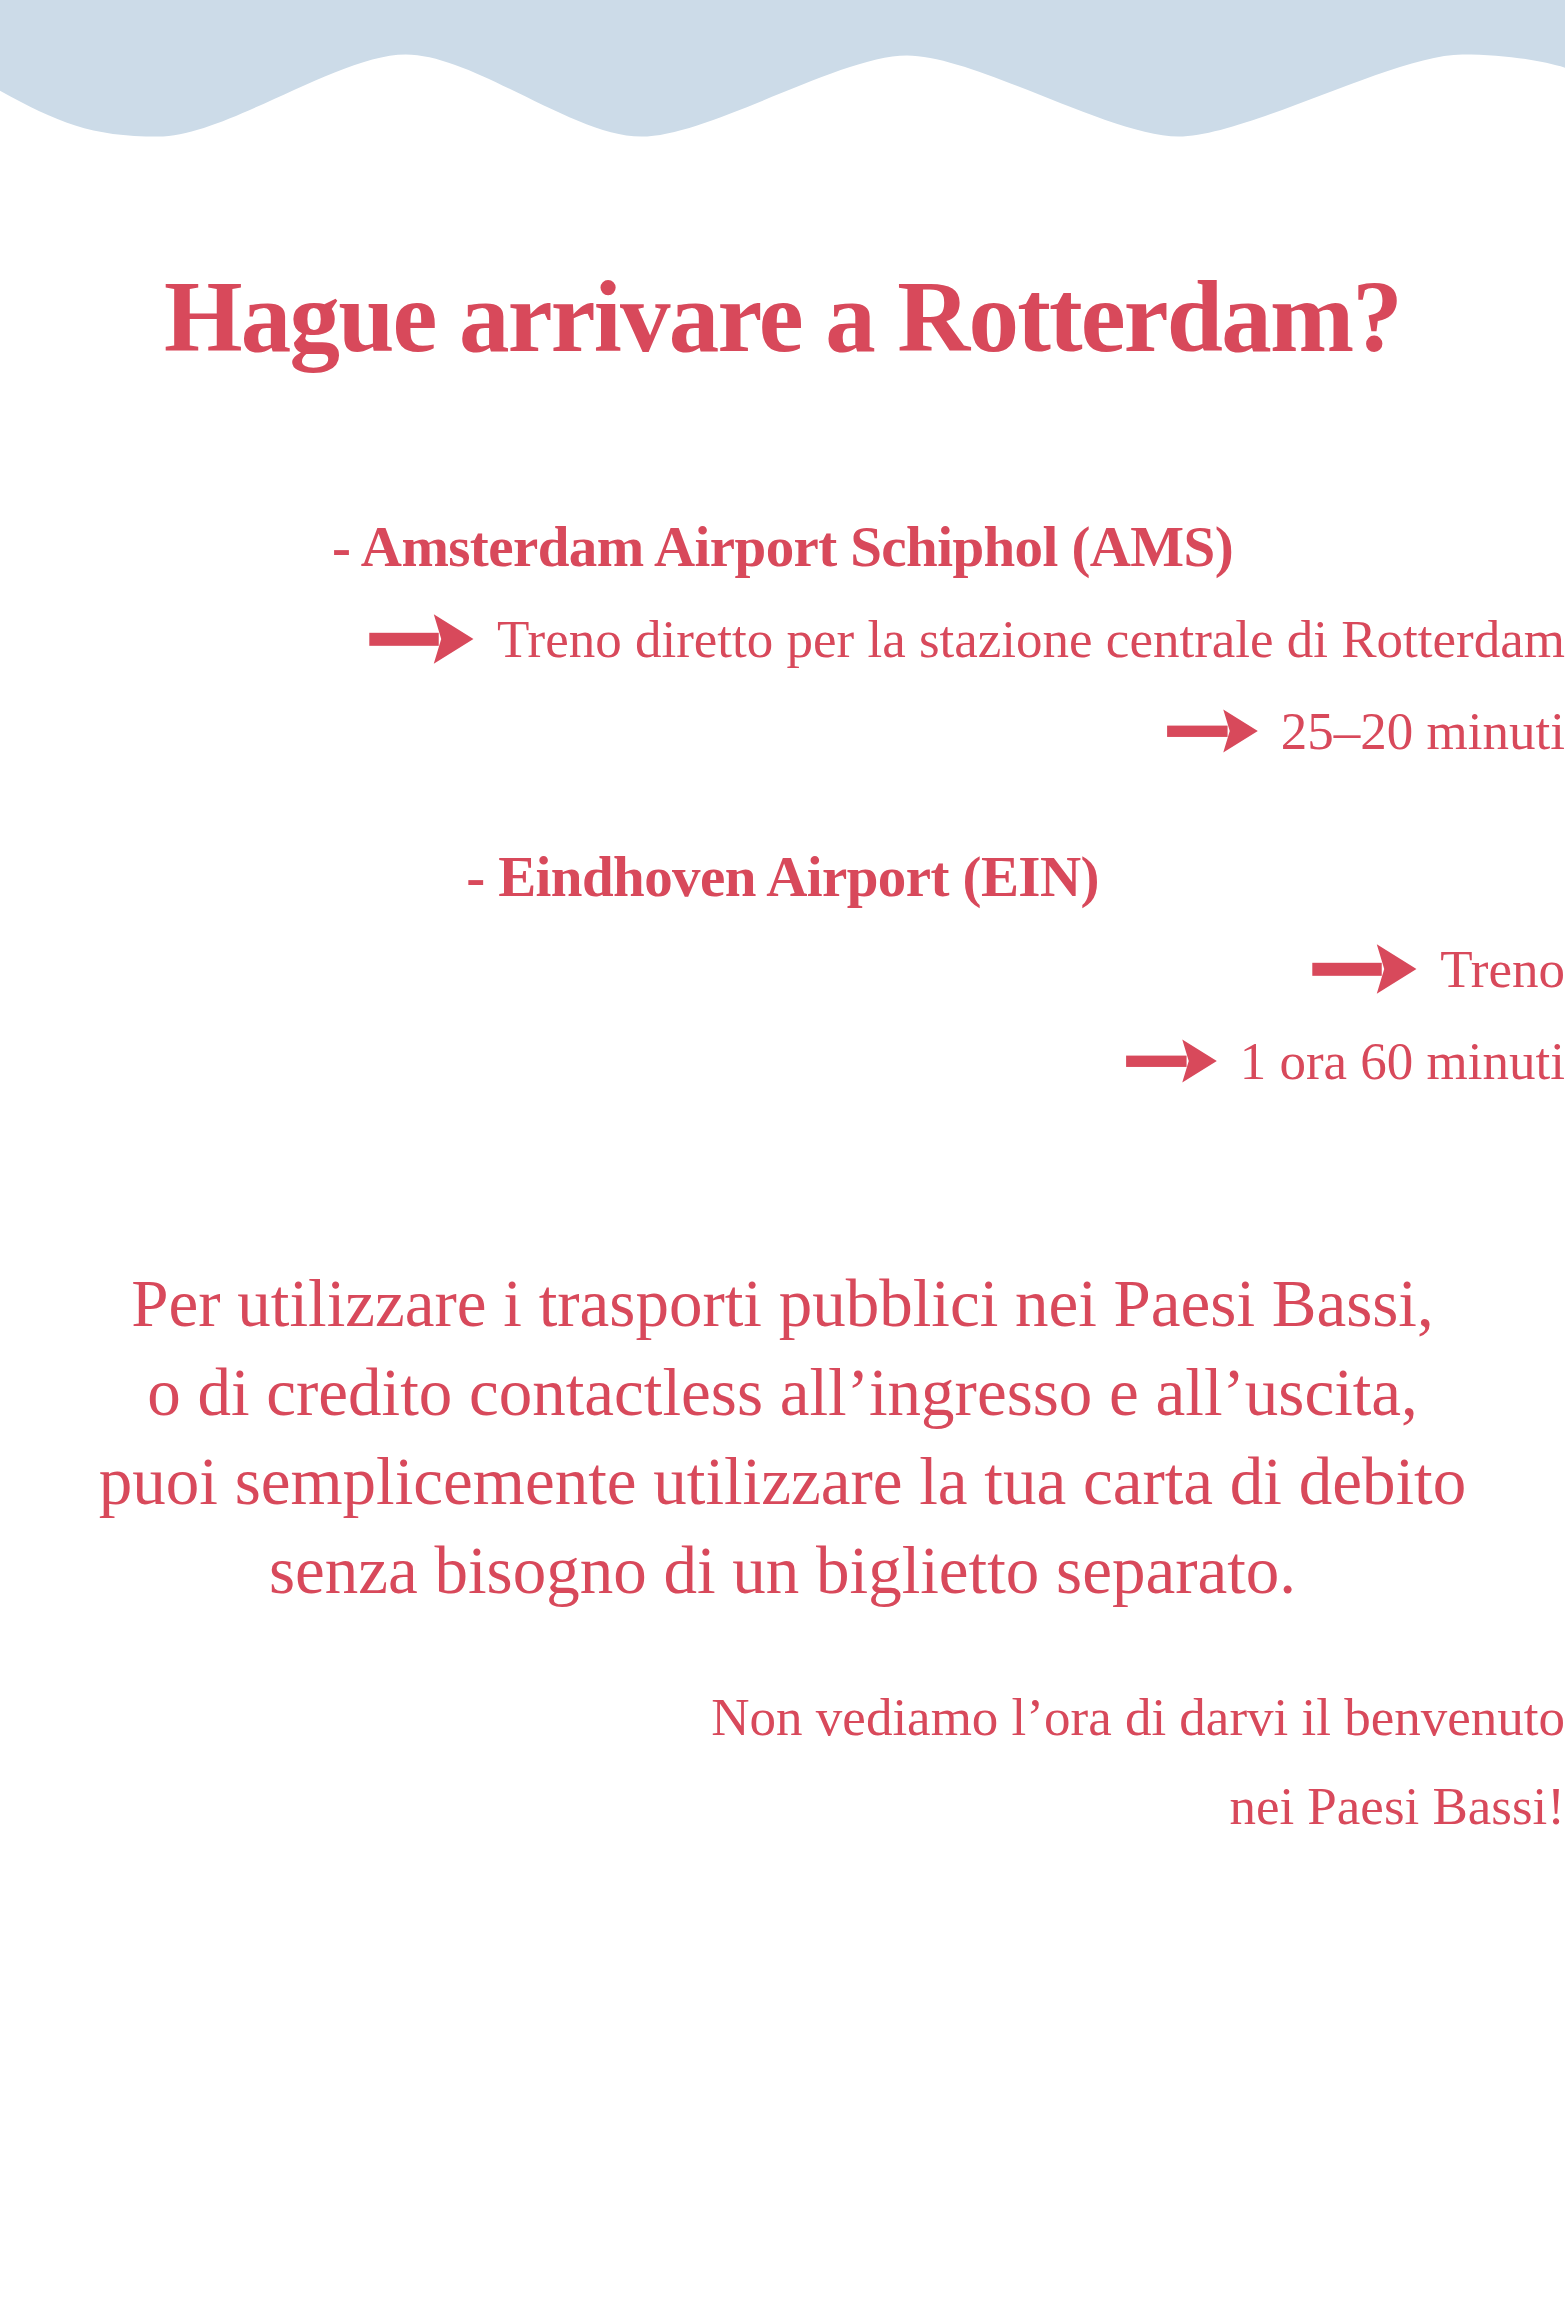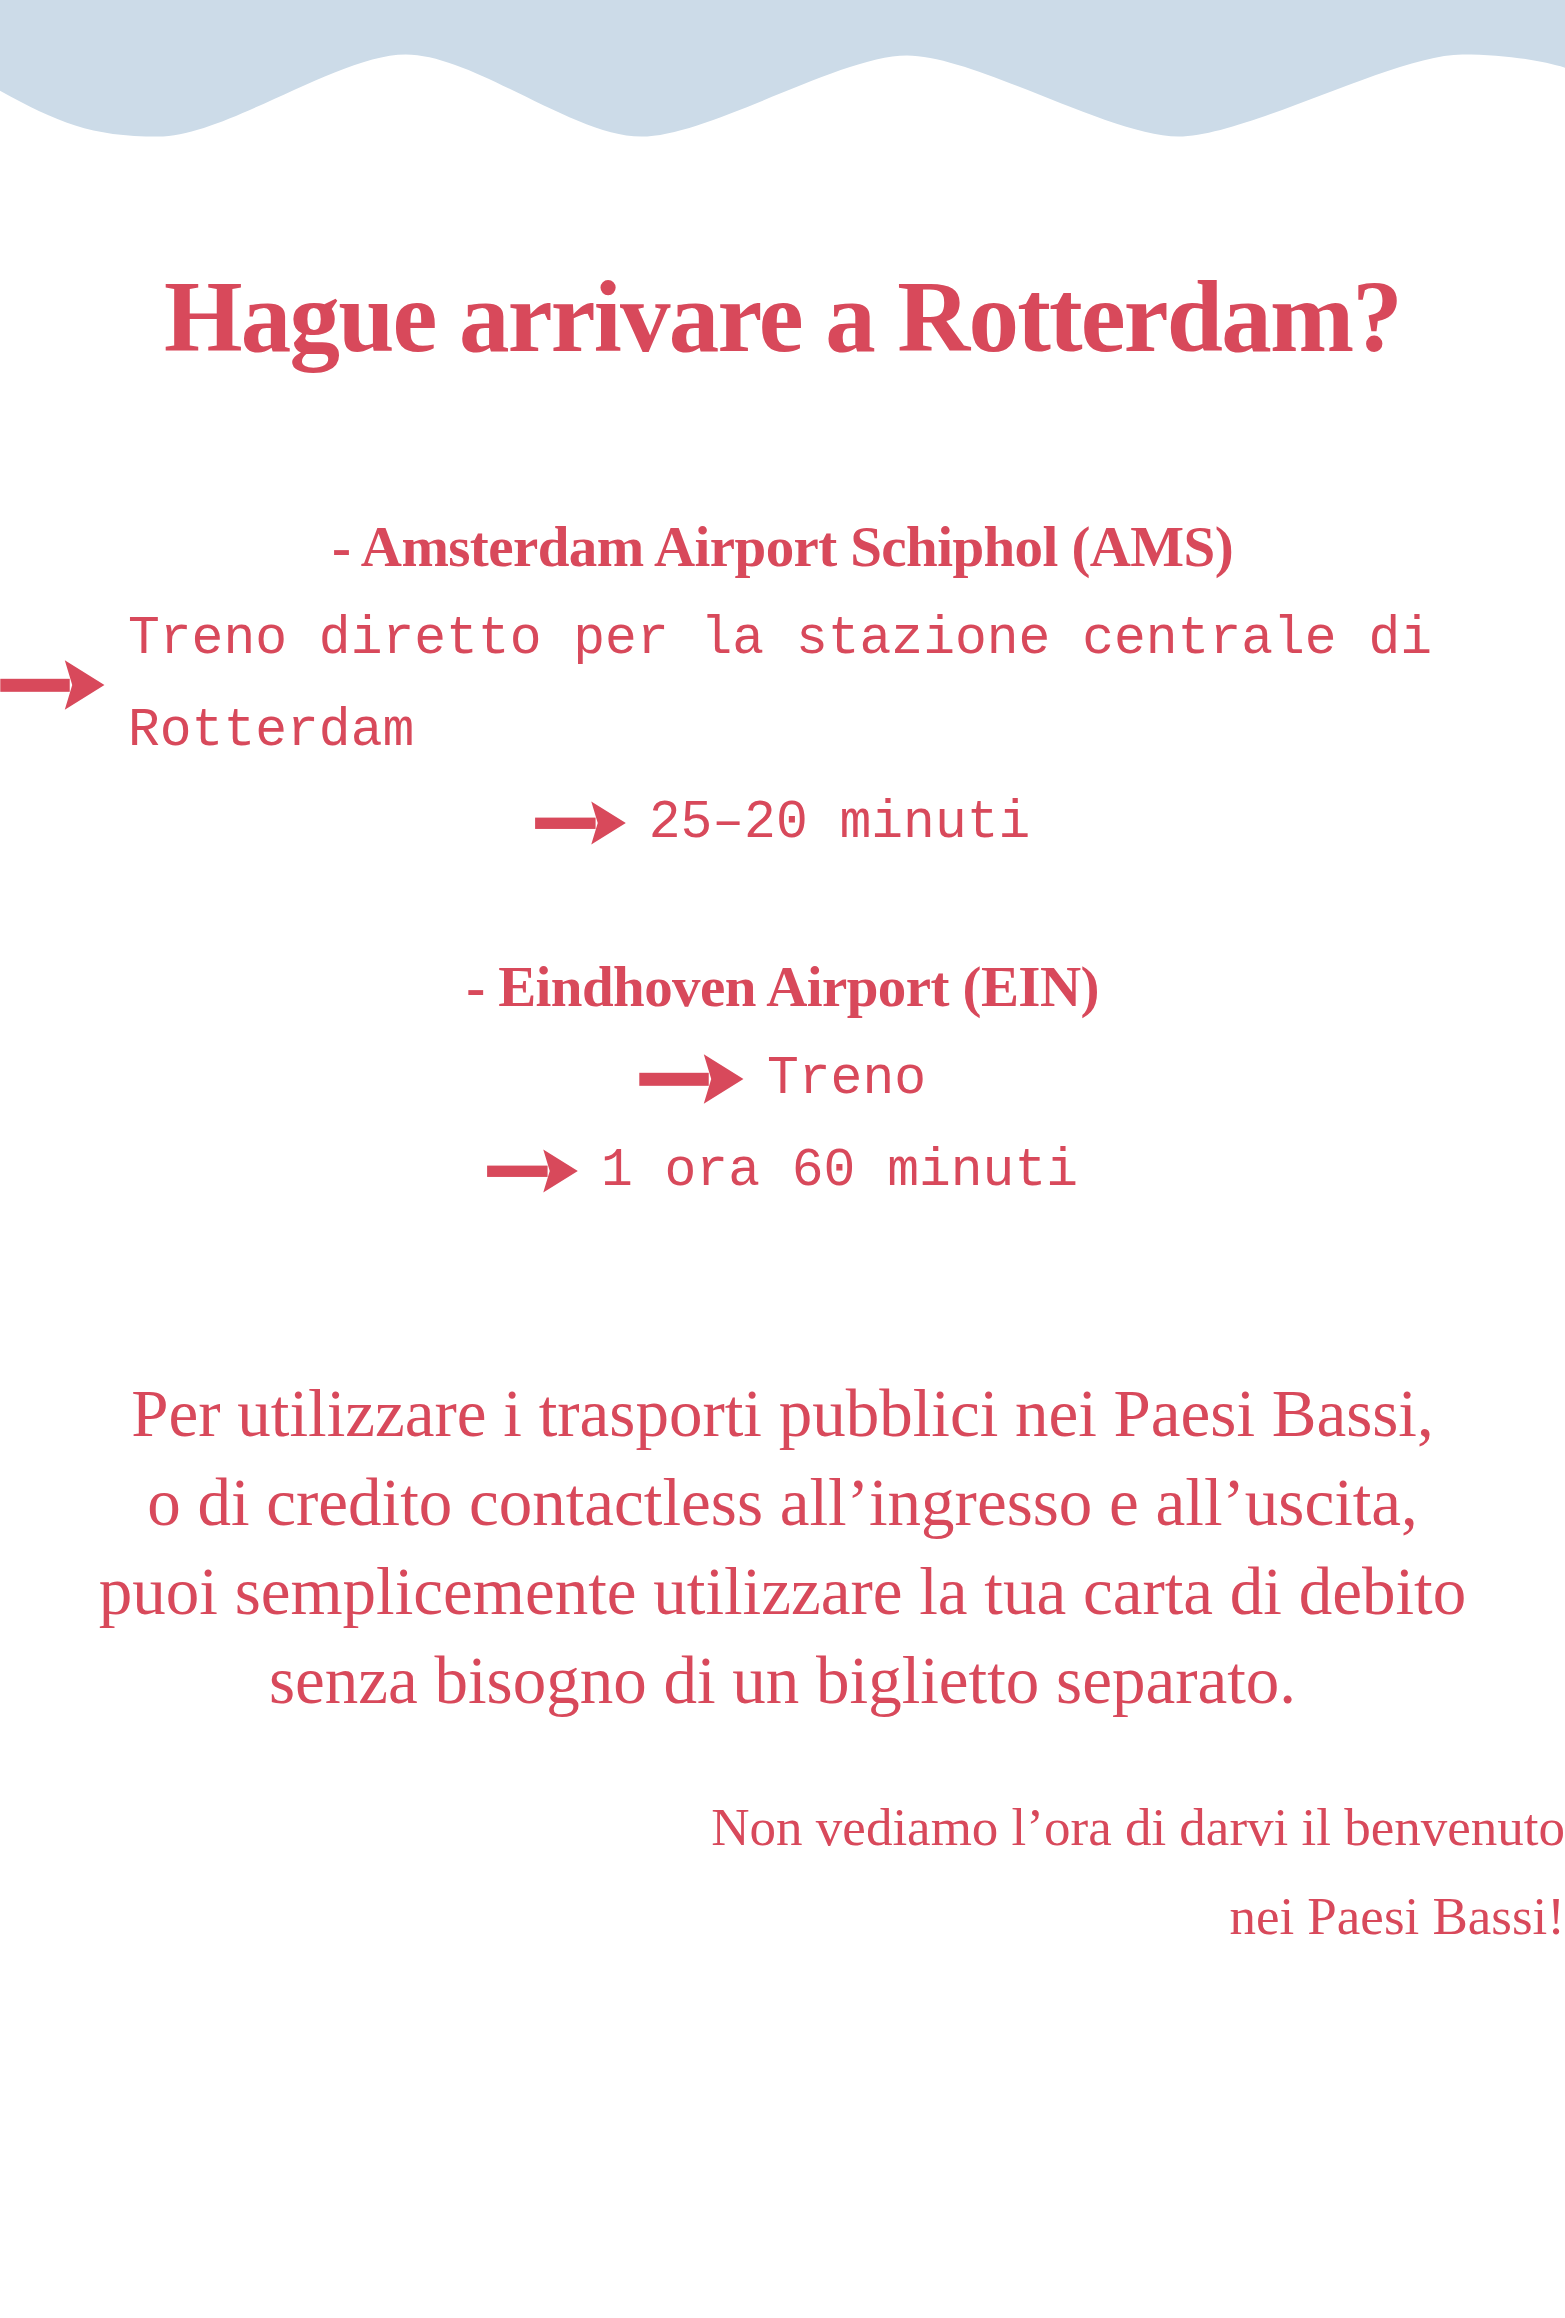--- a/index.html
+++ b/index.html
@@ -29,41 +29,40 @@
     font-size: 101px;
     line-height: 1.25;
     font-weight: bold;
     text-align: center;
     letter-spacing: -1.8px;
   }
   .sections {
     margin-top: 121px;
     display: flex;
     flex-direction: column;
-    gap: 72px;
+    gap: 54px;
   }
   .airport-section {
     display: flex;
     flex-direction: column;
   }
   .airport-name {
     font-size: 57px;
     font-weight: bold;
     text-align: center;
     line-height: 92px;
     letter-spacing: -0.6px;
   }
   .line-row {
     display: flex;
-    justify-content: center;
+    justify-content: flex-end;
     align-items: center;
     gap: 22px;
     line-height: 92px;
     font-size: 53px;
-    font-family: Liberation Mono, monospace;
   }
   .arrow {
     flex: 0 0 auto;
     fill: #d8495b;
   }
   .arrow-route {
     width: 106px;
     height: 62px;
   }
   .arrow-duration {

